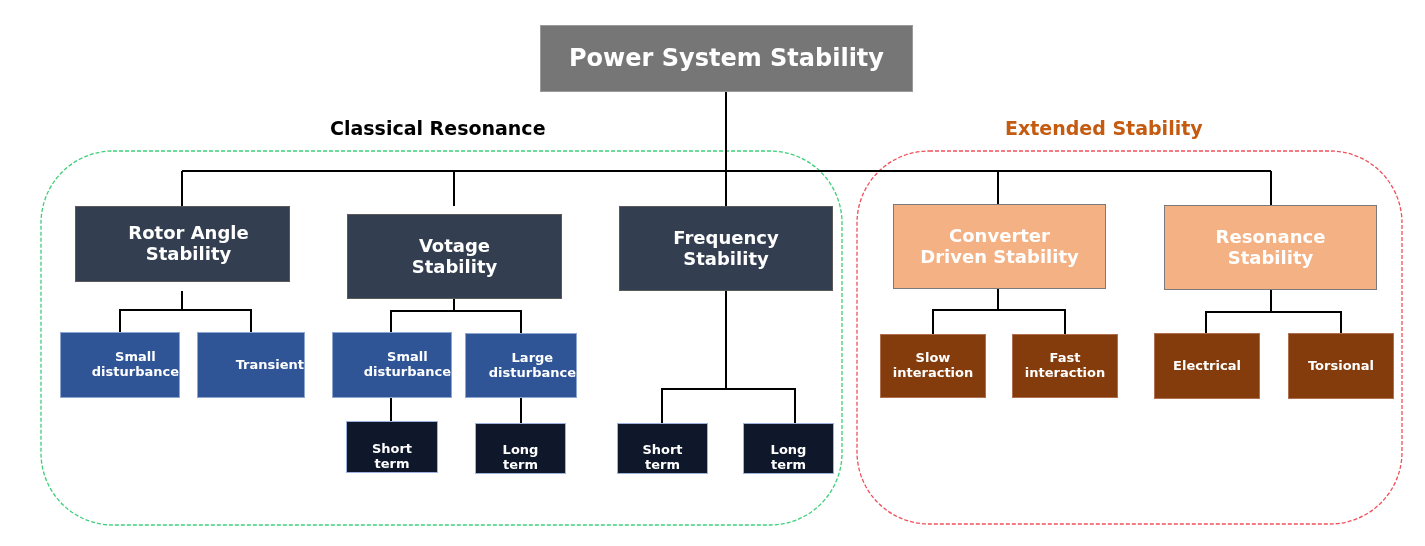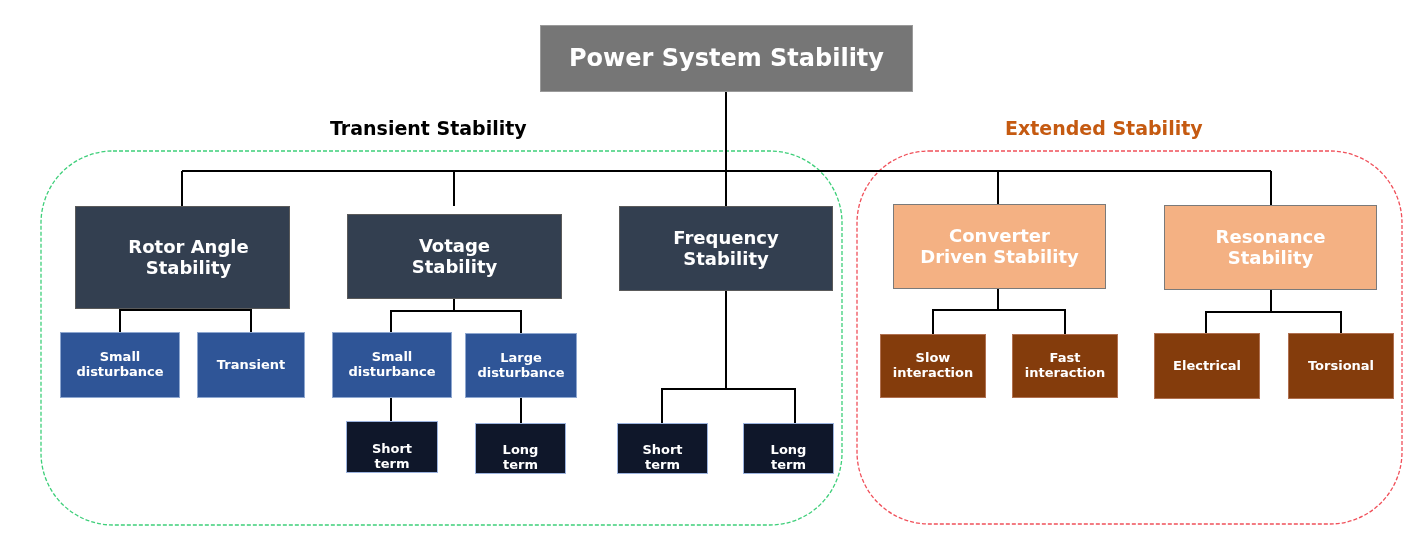--- a/index.html
+++ b/index.html
@@ -5,21 +5,21 @@
   html, body { margin:0; padding:0; background:#ffffff; }
   body { width:1425px; height:546px; position:relative; overflow:hidden;
          font-family:"DejaVu Sans", "Liberation Sans", sans-serif; }
   #canvas { position:absolute; left:0; top:0; width:1425px; height:546px; }
   .node { position:absolute; box-sizing:border-box; display:flex; align-items:center;
           justify-content:center; text-align:center; color:#ffffff; font-weight:bold;
           line-height:1.15; }
   .root { background:#767676; border:1px solid #9a9a9a; font-size:24px; }
   .l1 { background:#333f50; border:1px solid #5a5a5a; font-size:18px; }
   .l1x { background:#f4b183; border:1px solid #7a7a7a; font-size:18px; }
-  .l2 { background:#2f5597; border:1px solid #8ea7d0; font-size:13px; }
+  .l2 { background:#2f5597; border:1px solid #8ea7d0; font-size:13px;justify-content:flex-end; }
   .l3 { background:#0f172a; border:1px solid #9cb3de; font-size:13px;align-items:flex-end; }
   .l2x { background:#843c0c; border:1px solid #b07050; font-size:13px;align-items:center; }
   .group-title { position:absolute; font-weight:bold; font-size:19px; white-space:nowrap; }
   .node span { white-space:pre-line; }
 </style>
 </head>
 <body>
 
 <svg id="canvas" xmlns="http://www.w3.org/2000/svg" width="1425" height="546">
 
@@ -51,24 +51,24 @@
 
     <polyline points="1271,290 1271,312 1206,312 1206,333"></polyline>
     <polyline points="1271,312 1341,312 1341,333"></polyline>
   </g>
 </svg>
 
 <div class="node root" style="left:540px;top:25px;width:373px;height:67px;text-align:center;">
   <span>Power System Stability</span>
 </div>
 
-<div class="group-title" style="left:330px;top:117px;color:#000000;">Transient Stability</div>
+<div class="group-title" style="left:330px;top:117px;color:#000000;">Classical Resonance</div>
 <div class="group-title" style="left:1005px;top:117px;color:#c55a11;">Extended Stability</div>
 
-<div class="node l1" style="left:75px;top:206px;width:215px;height:103px;padding-left:12px;">
+<div class="node l1" style="left:75px;top:206px;width:215px;height:76px;padding-left:12px;">
   <span>Rotor Angle
 Stability</span>
 </div>
 <div class="node l1" style="left:347px;top:214px;width:215px;height:85px;">
   <span>Votage
 Stability</span>
 </div>
 <div class="node l1" style="left:619px;top:206px;width:214px;height:85px;">
   <span>Frequency
 Stability</span>

